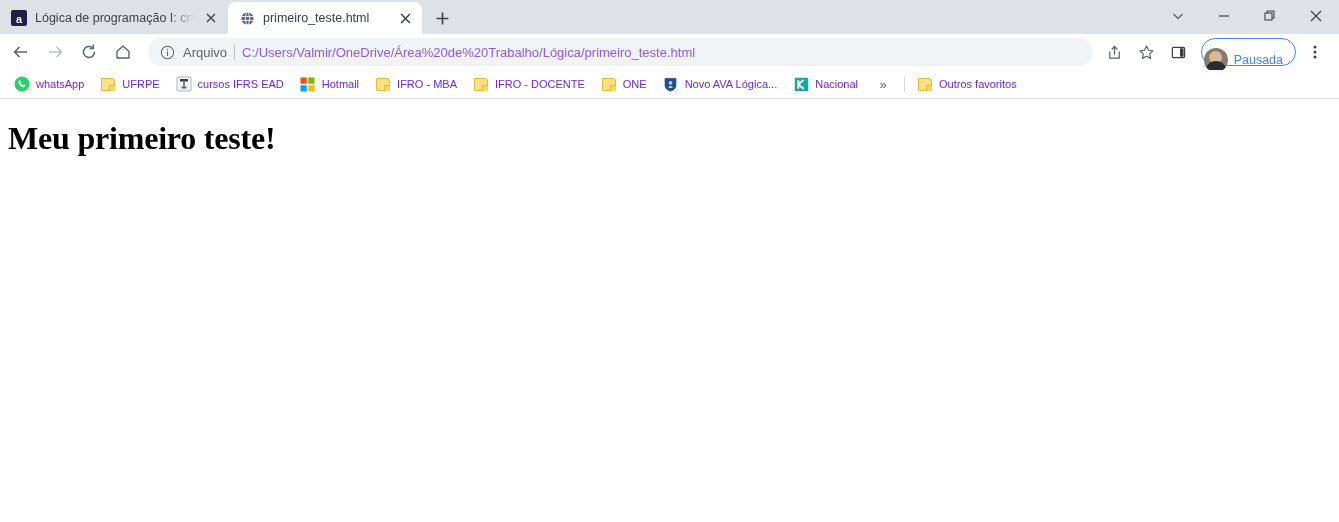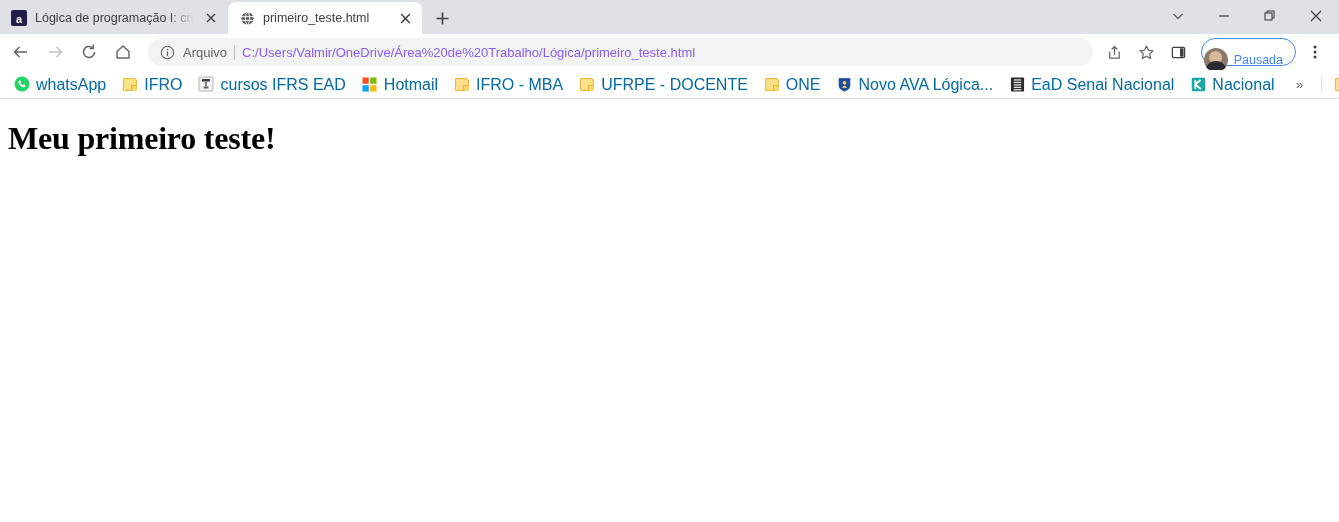--- a/index.html
+++ b/index.html
@@ -193,22 +193,22 @@
   .bm {
     display: flex;
     align-items: center;
     gap: 6px;
     padding: 4px 8px;
     border-radius: 4px;
     flex: 0 0 auto;
     white-space: nowrap;
   }
   .bm-label {
-    font-size: 16px;
-    color: #0369a1;
+    font-size: 11px;
+    color: #6d28d9;
     line-height: 15px;
   }
   .bm-icon {
     width: 16px; height: 16px;
     flex: 0 0 16px;
     display: flex; align-items: center; justify-content: center;
     position: relative;
   }
 
   .bm-overflow {
@@ -419,21 +419,21 @@
         <path d="M5.2 4.6 c1.2-.5 1.5 .3 1.9 1 .3 .5 -.4 .8 -.5 1.1 .5 1.2 1.4 2 2.5 2.5 .3-.2 .6-.9 1.1-.6 .8 .4 1.5 .7 1 1.9 -.5 1-2 .9-3.1 .4 -1.6-.7-3-2.2-3.5-3.9 -.3-1 -.3-2 .6-2.4 z" fill="#ffffff"></path>
       </svg>
     </span>
     <span class="bm-label">whatsApp</span>
   </div>
 
   <div class="bm">
     <span class="bm-icon">
         <span class="folder"></span>
       </span>
-    <span class="bm-label">IFRO</span>
+    <span class="bm-label">UFRPE</span>
   </div>
 
   <div class="bm">
     <span class="bm-icon">
       <svg width="16" height="16" viewBox="0 0 16 16">
         <rect x="1" y="1" width="14" height="14" rx="1" fill="#f4f4f4" stroke="#9aa0a6" stroke-width="0.8"></rect>
         <rect x="4" y="3" width="8" height="2.5" fill="#3c4043"></rect>
         <rect x="7.1" y="5.5" width="1.8" height="5" fill="#6b7177"></rect>
         <rect x="5.6" y="10.5" width="4.8" height="2" fill="#5f6368"></rect>
       </svg>
@@ -457,21 +457,21 @@
     <span class="bm-icon">
         <span class="folder"></span>
       </span>
     <span class="bm-label">IFRO - MBA</span>
   </div>
 
   <div class="bm">
     <span class="bm-icon">
         <span class="folder"></span>
       </span>
-    <span class="bm-label">UFRPE - DOCENTE</span>
+    <span class="bm-label">IFRO - DOCENTE</span>
   </div>
 
 
   <div class="bm">
     <span class="bm-icon">
         <span class="folder"></span>
       </span>
     <span class="bm-label">ONE</span>
   </div>
 
@@ -479,33 +479,20 @@
     <span class="bm-icon">
       <svg width="15" height="15" viewBox="0 0 16 16">
         <path d="M2.2 1.5 H13.8 V9 C13.8 12.4 10.9 14.1 8 15 C5.1 14.1 2.2 12.4 2.2 9 Z" fill="#1c4fa1" stroke="#123a7d" stroke-width="0.7"></path>
         <circle cx="8" cy="6.2" r="2" fill="#f7c948"></circle>
         <path d="M5.6 11.8 c0.5-1.8 1.3-2.6 2.4-2.6 s1.9 .8 2.4 2.6 z" fill="#f7c948"></path>
       </svg>
     </span>
     <span class="bm-label">Novo AVA Lógica...</span>
   </div>
 
-  <div class="bm">
-    <span class="bm-icon">
-      <svg width="15" height="15" viewBox="0 0 16 16">
-        <rect x="1" y="0.5" width="14" height="15" rx="0.8" fill="#2b2b2b"></rect>
-        <rect x="4" y="2.6" width="8" height="1.2" fill="#ffffff"></rect>
-        <rect x="4" y="5.2" width="8" height="1.2" fill="#ffffff"></rect>
-        <rect x="4" y="7.8" width="8" height="1.2" fill="#ffffff"></rect>
-        <rect x="4" y="10.4" width="8" height="1.2" fill="#ffffff"></rect>
-        <rect x="4" y="13" width="8" height="1.2" fill="#ffffff"></rect>
-      </svg>
-    </span>
-    <span class="bm-label">EaD Senai Nacional</span>
-  </div>
 
   <div class="bm">
     <span class="bm-icon">
       <svg width="15" height="15" viewBox="0 0 16 16">
         <rect x="0.8" y="0.8" width="14.4" height="14.4" rx="1.4" fill="#1aa6a6"></rect>
         <path d="M4.6 3.2 V12.8 M4.6 8 L10.2 3.2 M4.6 8 L10.6 12.8" stroke="#ffffff" stroke-width="1.9" fill="none"></path>
       </svg>
     </span>
     <span class="bm-label">Nacional</span>
   </div>

